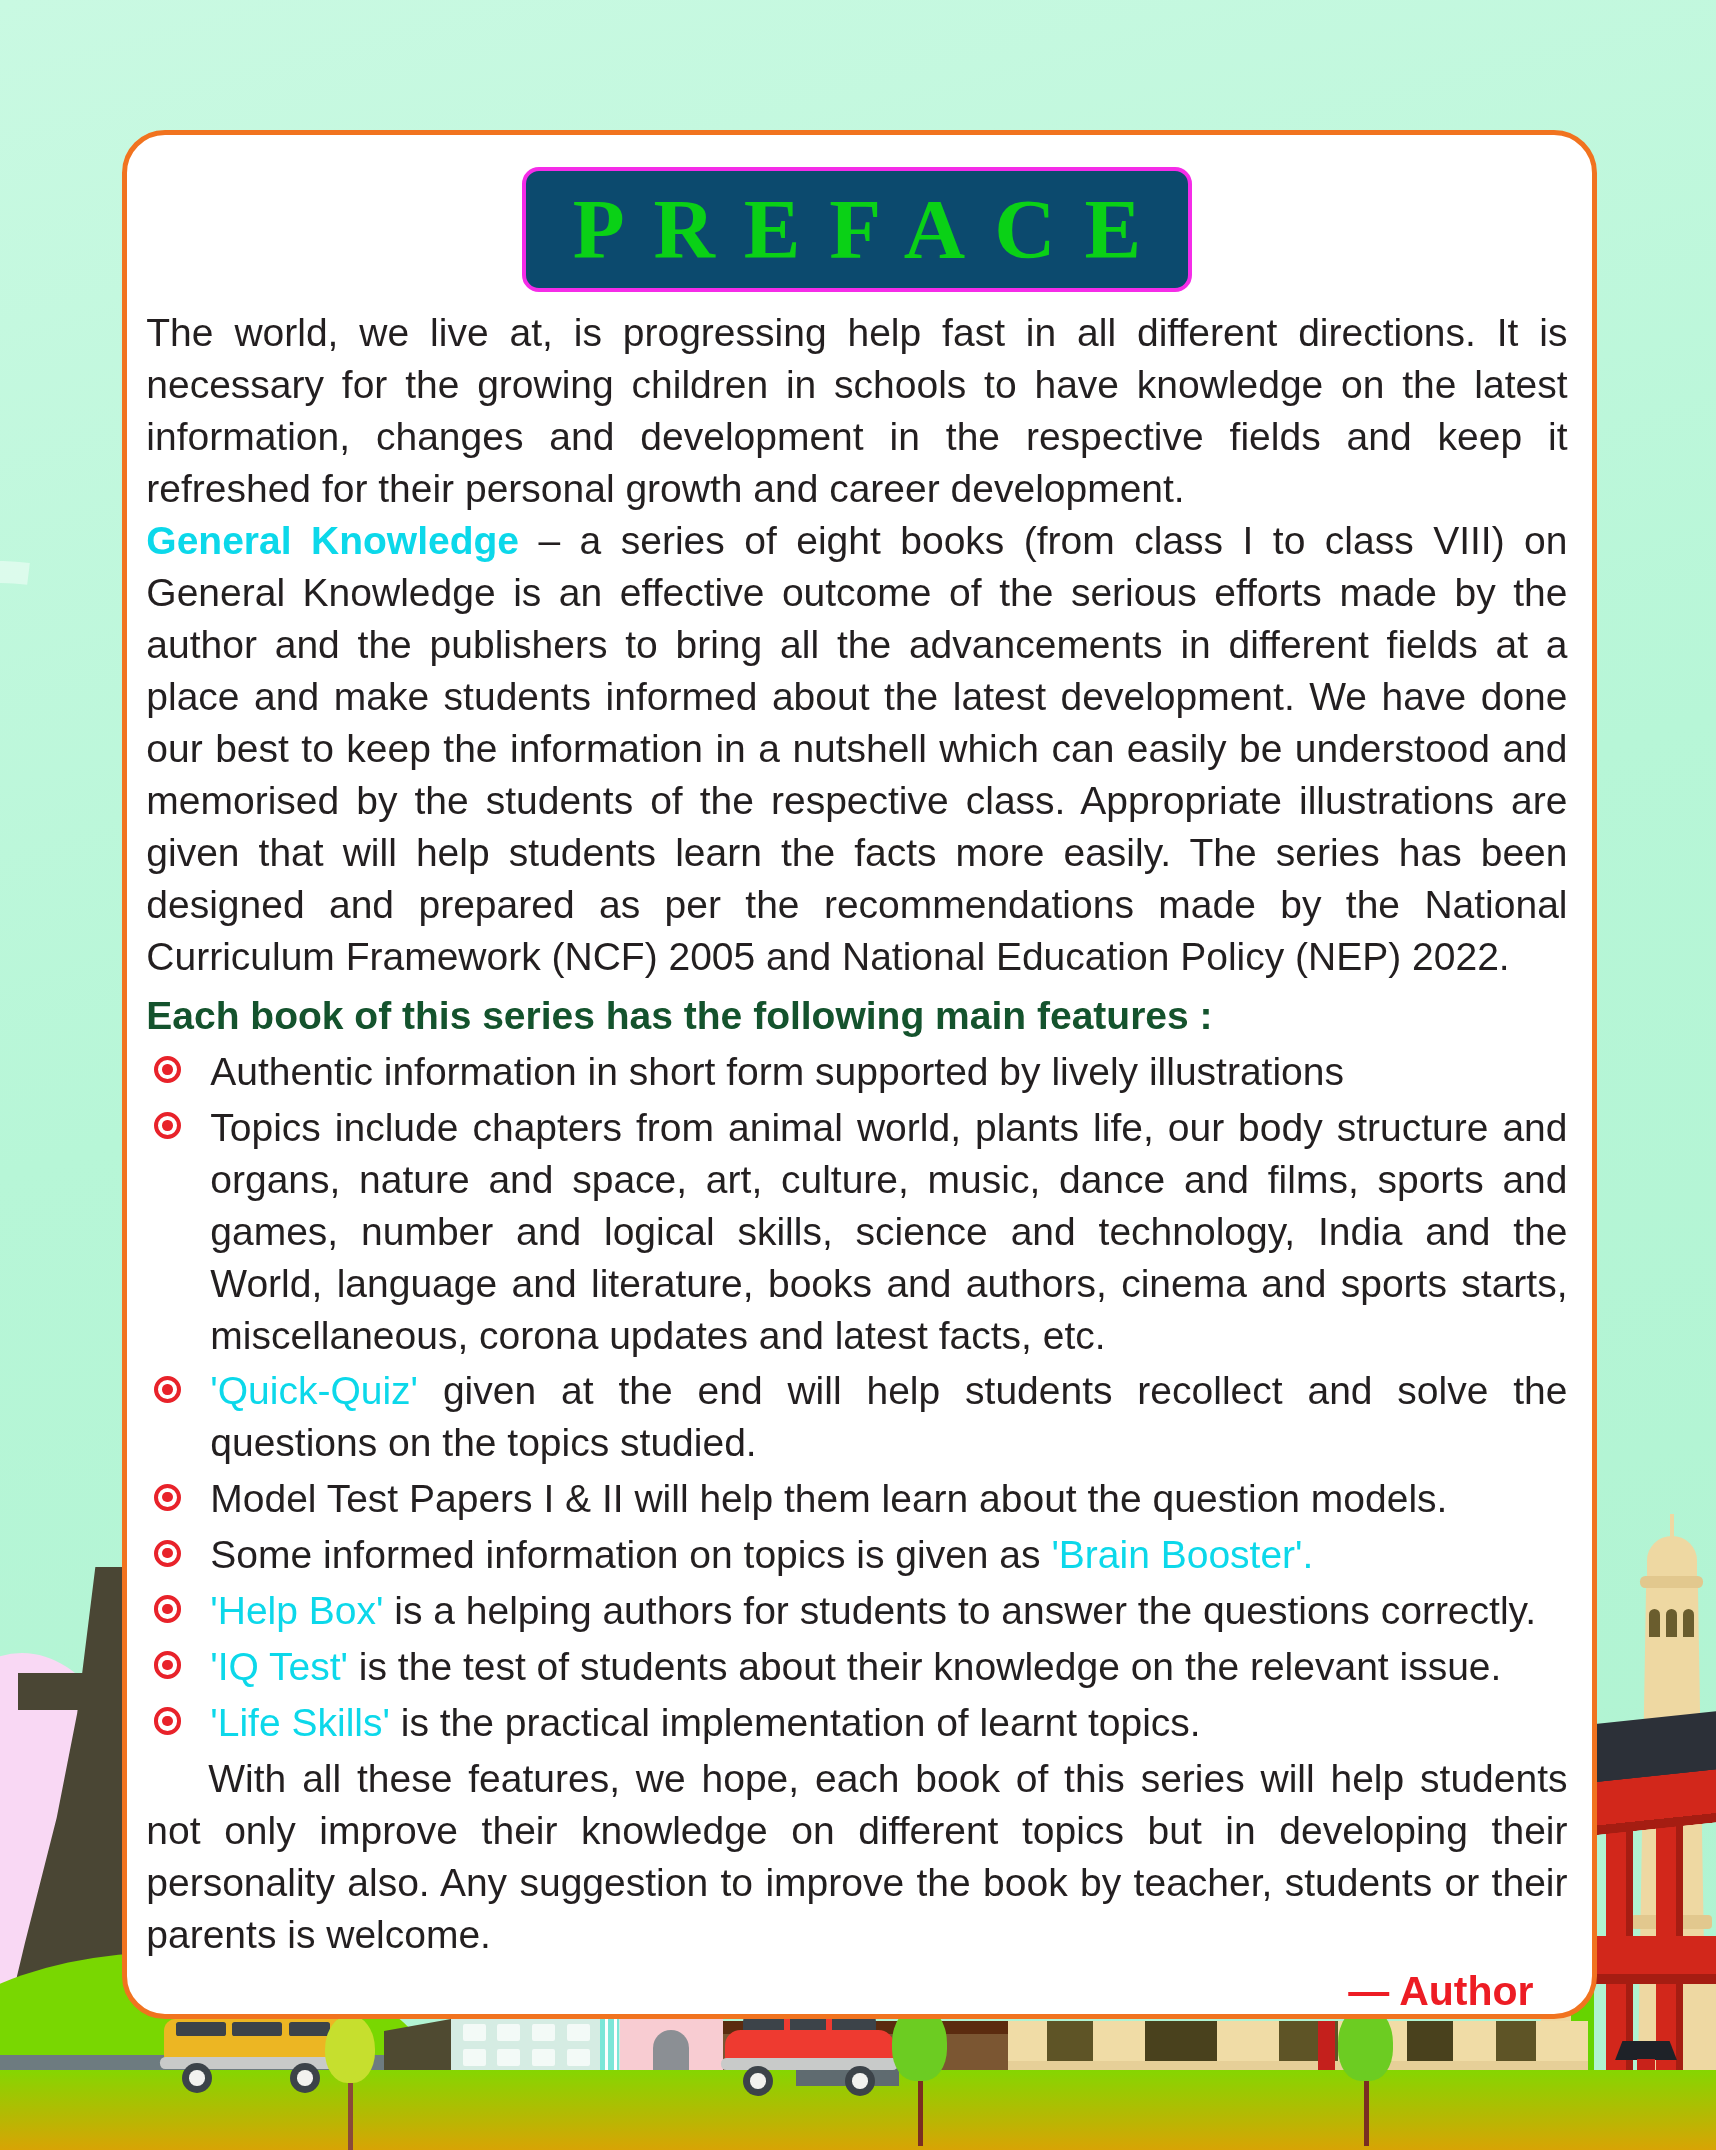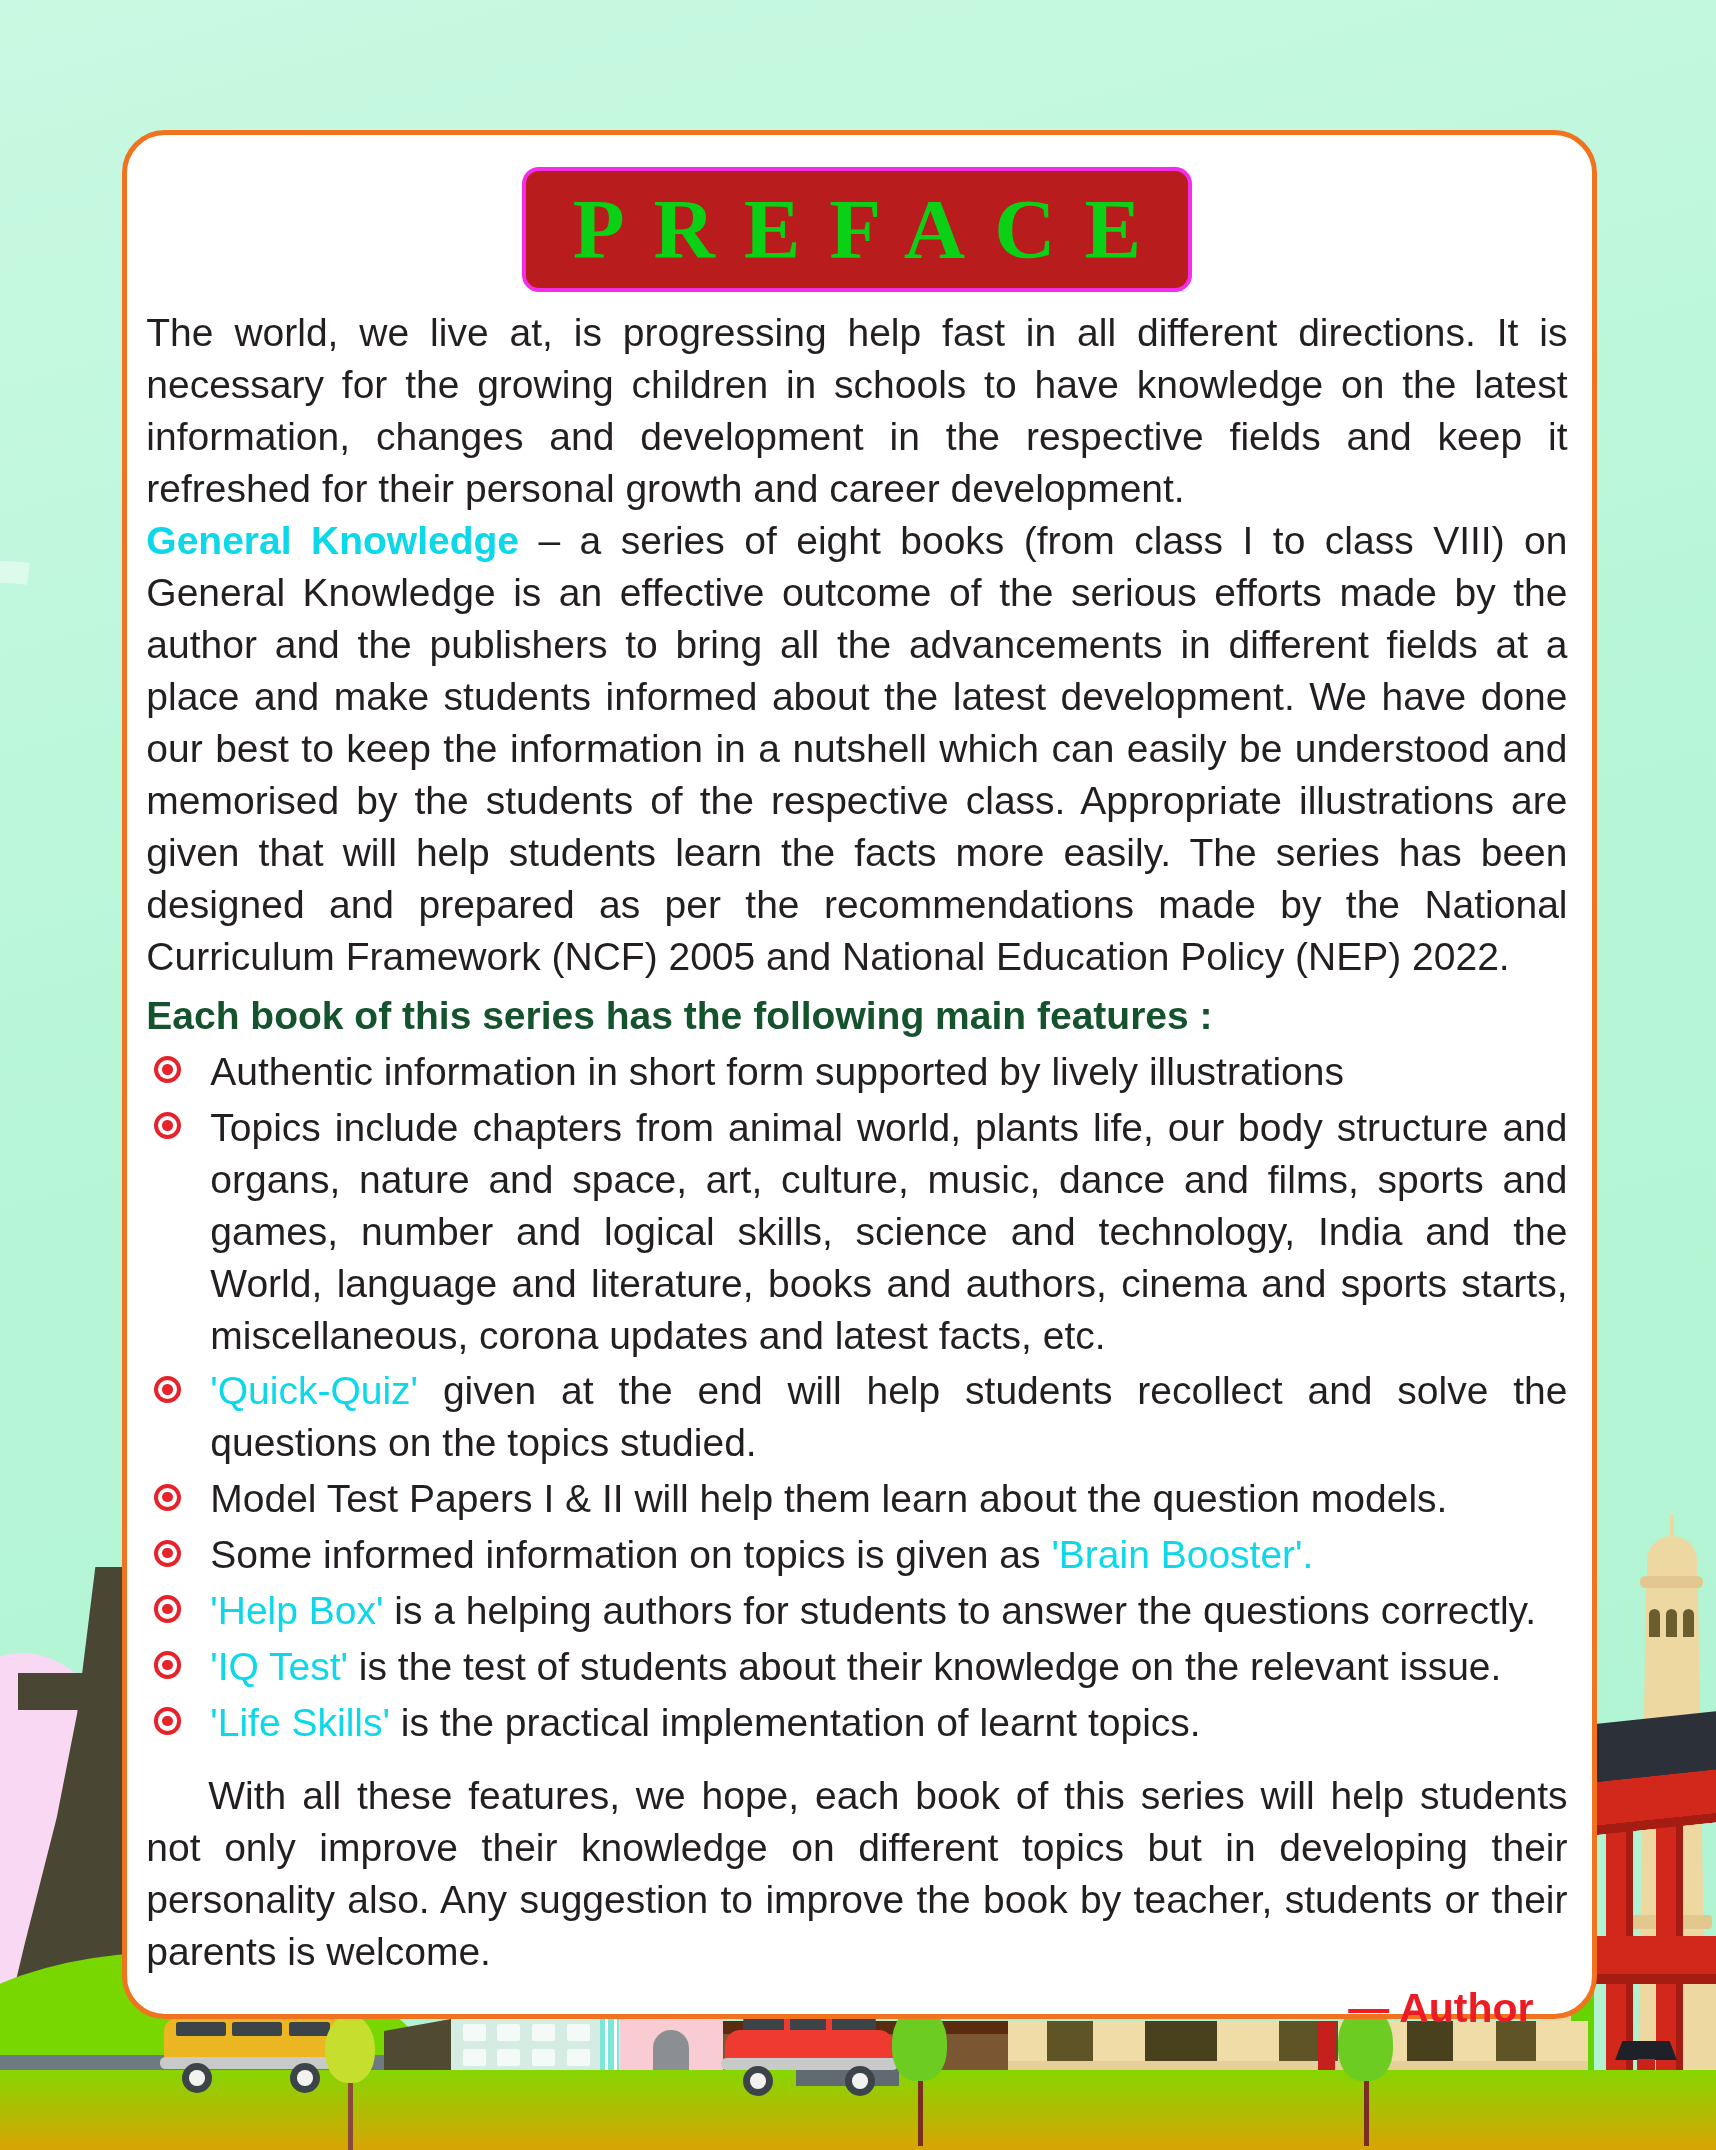--- a/index.html
+++ b/index.html
@@ -84,34 +84,34 @@
   .car .wh1{left:18px;top:52px;} .car .wh2{left:120px;top:52px;}
   .treeB{width:57px;height:106px;}
   .tree2{left:892px;top:2005px;} .tree3{left:1338px;top:2005px;}
   .treeB .fol{left:0;top:0;width:55px;height:76px;background:#6ccc22;border-radius:50% 50% 42% 42%;}
   .treeB .trunk{left:26px;top:41px;width:4.5px;height:100px;background:#7a2e22;}
   
   .card{position:absolute;left:122px;top:130px;width:1475px;height:1889px;box-sizing:border-box;
         background:#ffffff;border:5.2px solid #f1731f;border-radius:43px;
         padding:28px 24.5px 0 19.3px;}
   .title-box{width:670px;height:125px;margin:3.9px auto 15.5px auto;box-sizing:border-box;
-             background:#b91c1c;border:4.5px solid #f52ce8;border-radius:17px;
+             background:#0c4a6e;border:4.5px solid #f52ce8;border-radius:17px;
              display:flex;align-items:center;justify-content:center;}
   .title-text{font-family:"Liberation Serif", serif;font-weight:bold;font-size:85px;
               color:#0ad116;letter-spacing:0.34em;text-indent:0.34em;}
   .body-txt{margin:0;font-size:39px;line-height:52px;color:#231f20;text-align:justify;}
   .cyan{color:#0cd8ea;}
   .bold{font-weight:bold;}
   .heading{margin:6.4px 0 3.9px 0;font-size:39px;line-height:52px;color:#14532d;font-weight:bold;}
   .bullet{display:flex;margin:0 0 3.9px 0;}
   .bullet .bicol{flex:0 0 64px;padding-top:10.3px;}
   .bicon{display:block;width:19.3px;height:19.3px;border:4.5px solid #e8222a;border-radius:50%;margin-left:7.7px;position:relative;}
   .bicon .dot{position:absolute;left:4.5px;top:4.5px;width:10.3px;height:10.3px;background:#e8222a;border-radius:50%;}
   .btext{flex:1;font-size:39px;line-height:52px;color:#231f20;text-align:justify;}
-  .closing{margin-top:21px;text-indent:62px;}
+  .closing{margin-top:4px;text-indent:62px;}
   .author{margin:3.9px 0 0 0;font-size:41px;line-height:53px;font-weight:bold;color:#ed1c24;text-align:right;padding-right:34px;}
 </style>
 </head>
 <body>
 
 <div class="page">
 
   <div class="scene">
     <div class="swoosh"></div>
 

